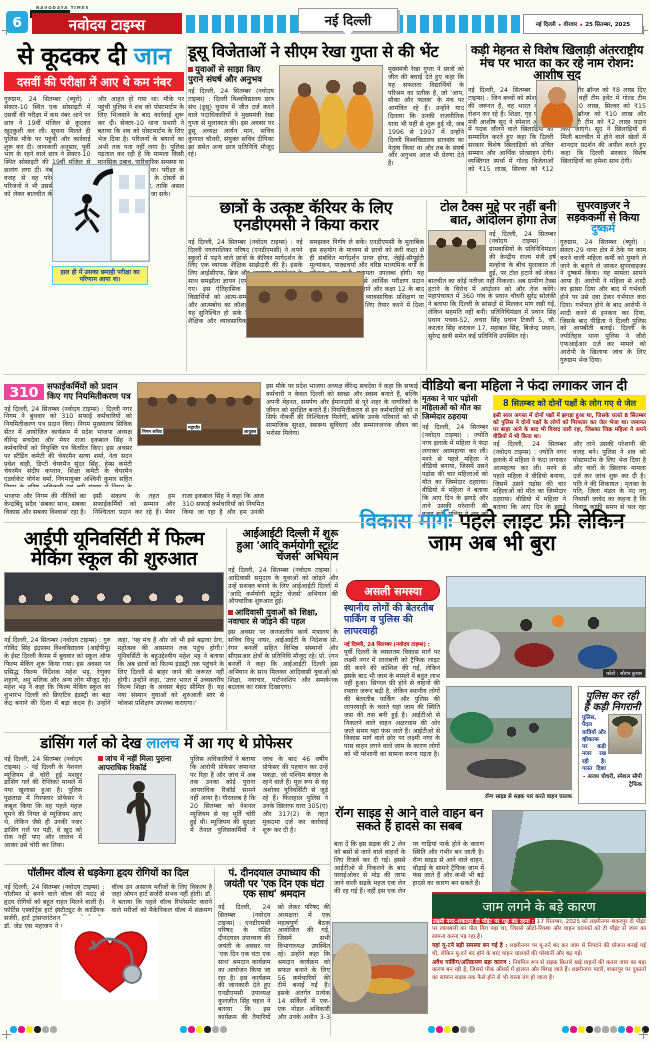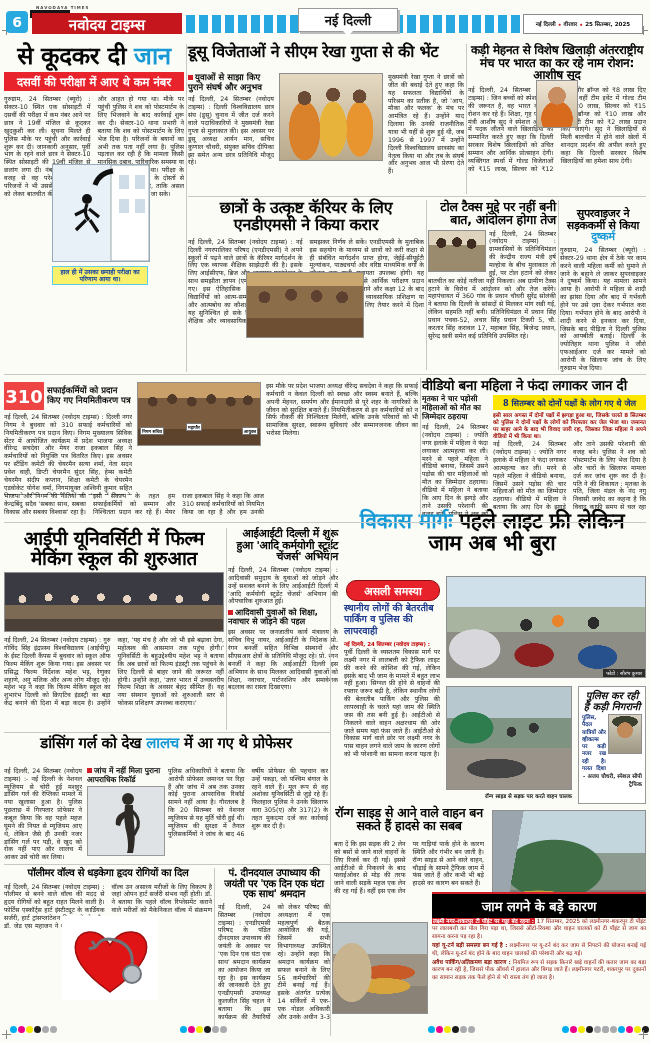--- a/index.html
+++ b/index.html
@@ -29,30 +29,30 @@
   .datebox{right:7px;top:14px;width:118px;height:18px;background:#fff;border:1px solid #8a8a8a;z-index:3;
            display:flex;align-items:center;justify-content:center;gap:2px;font-size:5.6px;font-weight:bold;}
   .reddot{color:#d21e26;font-size:6px;}
   
   .kicker-bar{background:#e8232b;color:#fff;font-weight:bold;font-size:11.5px;text-align:center;padding:2px 1px;}
   .redsq{display:inline-block;width:5px;height:5px;background:#d21e26;margin-right:2px;vertical-align:middle;}
   .kick{font-weight:bold;font-size:8.5px;line-height:1.15;color:#111;}
   .photo{border:1px solid #8f8f8f;box-sizing:border-box;}
   .cap-y{background:#fbf06a;border:1px solid #5fc9e8;color:#1646a0;font-weight:bold;font-size:6.2px;
          text-align:center;line-height:1.2;padding:1px 2px;}
-  .stat{background:#ef4444;color:#fff;font-weight:bold;font-size:18px;display:flex;align-items:center;
-        justify-content:center;width:40px;height:28px;}
+  .stat{background:#ec4899;color:#fff;font-weight:bold;font-size:14px;display:flex;align-items:center;
+        justify-content:center;width:40px;height:16px;}
   .ylw-title{background:#ffe600;color:#14307e;font-weight:bold;font-size:8.2px;text-align:center;padding:2px;}
   .redtext{color:#a01009;font-size:5.6px;line-height:1.25;text-align:justify;font-weight:bold;}
   .tag-red{background:#e8222a;color:#fff;font-weight:bold;font-size:11px;text-align:center;
            border:1px solid #8d0e12;border-radius:10px;padding:2px 6px;}
   .problem{color:#1d3a8c;font-weight:bold;font-size:9.5px;line-height:1.2;}
   .minidate{color:#c00000;font-weight:bold;font-size:5.4px;}
   .credit{position:absolute;right:0;bottom:0;background:rgba(20,20,20,.8);color:#fff;font-size:5px;padding:1px 3px;}
-  .jam-title{background:#000000;color:#fff;font-weight:bold;font-size:13px;text-align:center;
+  .jam-title{background:#14532d;color:#fff;font-weight:normal;font-size:13px;text-align:center;
              border-top:2px solid #d21e26;padding:3px 0;}
   .bullet{font-size:5.7px;line-height:1.3;text-align:justify;color:#8c1208;}
   .bullet .lead{background:#d21e26;color:#fff;font-weight:bold;padding:0 1px;}
   .police-box{border:1px solid #9a9a9a;background:#fff;padding:3px;box-sizing:border-box;}
   .police-title{font-weight:bold;font-size:10px;text-align:center;line-height:1.1;font-style:italic;}
   .quote{font-size:5.6px;color:#15357e;font-weight:bold;text-align:justify;line-height:1.3;}
   .attrib{font-size:5.6px;font-weight:bold;text-align:right;color:#222;}
   .lbl{position:absolute;background:#fff;border:1px solid #777;font-size:4.5px;padding:0 1px;font-weight:bold;}
   
   .dots{display:flex;gap:1px;}
@@ -99,21 +99,21 @@
         <path d="M60 6 q-14 2 -18 14" stroke="#111" stroke-width="5" fill="none"></path>
         <circle cx="34" cy="34" r="5" fill="#111"></circle>
         <path d="M34 39 q-4 10 2 16 M34 44 l-12 6 M36 44 l10 8 M33 55 l-10 10 M37 55 l8 12" stroke="#111" stroke-width="3.2" fill="none"></path>
       </svg>
       <div class="cap-y">हाल ही में उसका छमाही परीक्षा का परिणाम आया था।</div>
     </div>
   </div>
 
   <div class="abs" style="left:188px;top:44px;width:276px;height:150px">
     <div class="hl" style="font-size:16px;white-space:nowrap">डूसू विजेताओं ने सीएम रेखा गुप्ता से की भेंट</div>
-    <div style="display:flex;gap:5px;margin-top:12px">
+    <div style="display:flex;gap:5px;margin-top:4px">
       <div style="width:86px">
         <div class="kick"><span class="redsq"></span><span>युवाओं से साझा किए पुराने संघर्ष और अनुभव</span></div>
         <div class="body" style="margin-top:3px;height:108px">नई दिल्ली, 24 सितम्बर (नवोदय टाइम्स) : दिल्ली विश्वविद्यालय छात्र संघ (डूसू) चुनाव में जीत दर्ज करने वाले पदाधिकारियों ने मुख्यमंत्री रेखा गुप्ता से मुलाकात की। इस अवसर पर डूसू अध्यक्ष आर्यन मान, सचिव कुणाल चौधरी, संयुक्त सचिव दीपिका झा समेत अन्य छात्र प्रतिनिधि मौजूद रहे।</div>
       </div>
       <div class="photo" style="width:104px;height:88px;background:
             radial-gradient(circle 7px at 24% 28%,#6b4a35 97%,transparent),
             radial-gradient(circle 7px at 52% 24%,#6b4a35 97%,transparent),
             radial-gradient(circle 7px at 78% 26%,#6b4a35 97%,transparent),
             radial-gradient(ellipse 16px 30px at 24% 66%,#d9822b 97%,transparent),
             radial-gradient(ellipse 14px 28px at 52% 64%,#e8b33a 97%,transparent),
@@ -148,21 +148,21 @@
     <div class="body" style="margin-top:3px;height:130px">
       <span class="photo" style="float:left;width:58px;height:42px;margin:0 3px 2px 0;display:block;background:
             radial-gradient(circle 5px at 22% 30%,#3f2c20 97%,transparent),
             radial-gradient(circle 5px at 50% 28%,#3f2c20 97%,transparent),
             radial-gradient(circle 5px at 76% 32%,#3f2c20 97%,transparent),
             linear-gradient(#ded3bd 0 35%,#9a8a6e 35%)"></span>
       <span>नई दिल्ली, 24 सितम्बर (नवोदय टाइम्स) : ग्रामवासियों के प्रतिनिधिमंडल की केन्द्रीय राज्य मंत्री हर्ष मल्होत्रा के बीच मुलाकात तो हुई, पर टोल हटाने को लेकर बातचीत का कोई नतीजा नहीं निकला। अब ग्रामीण टैक्स हटाने के विरोध में आंदोलन को और तेज करेंगे। महापंचायत में 360 गांव के प्रधान चौधरी सुरेंद्र सोलंकी ने बताया कि दिल्ली के सांसदों से मिलकर मांग रखी गई, लेकिन सहमति नहीं बनी। प्रतिनिधिमंडल में प्रधान सिंह प्रधान पचवा-52, अचार सिंह प्रधान टिकरी 5, चौ. करतार सिंह करावल 17, महाबल सिंह, बिजेन्द्र प्रधान, सुरेन्द्र खत्री समेत कई प्रतिनिधि उपस्थित रहे।</span>
     </div>
   </div>
 
-  <div class="abs" style="left:560px;top:208px;width:86px;height:170px">
+  <div class="abs" style="left:560px;top:200px;width:86px;height:170px">
     <div class="hl" style="font-size:11px;text-align:center"><span>सुपरवाइजर ने सड़ककर्मी से किया </span><span class="blue">दुष्कर्म</span></div>
     <div class="body" style="margin-top:3px;height:126px">गुरुग्राम, 24 सितम्बर (ब्यूरो) : सेक्टर-29 थाना क्षेत्र में ठेके पर काम करने वाली महिला कर्मी को घुमाने ले जाने के बहाने ले जाकर सुपरवाइजर ने दुष्कर्म किया। यह मामला सामने आया है। आरोपी ने महिला से शादी का झांसा दिया और बाद में गर्भवती होने पर उसे दवा देकर गर्भपात करा दिया। गर्भपात होने के बाद आरोपी ने शादी करने से इनकार कर दिया, जिसके बाद पीड़िता ने दिल्ली पुलिस को आपबीती बताई। दिल्ली के ज्योतिहार थाना पुलिस ने जीरो एफआईआर दर्ज कर मामले को आरोपी के खिलाफ जांच के लिए गुरुग्राम भेज दिया।</div>
   </div>
 
   <div class="abs" style="left:4px;top:378px;width:414px;height:140px">
     <div style="display:flex;gap:5px;margin-top:4px">
       <div style="width:128px">
         <div style="display:flex;gap:3px;align-items:center">
           <div class="stat">310</div>
           <div class="kick" style="flex:1">सफाईकर्मियों को प्रदान किए गए नियमितीकरण पत्र</div>
@@ -278,21 +278,21 @@
           radial-gradient(ellipse 20px 30px at 20% 55%,#c8b590 97%,transparent),
           radial-gradient(ellipse 26px 8px at 55% 70%,#d8a43c 97%,transparent),
           radial-gradient(ellipse 26px 8px at 60% 55%,#c85a28 97%,transparent),
           linear-gradient(#bfc9cc 0 35%,#9d9486 35% 70%,#8a8276 70%)"></div>
   </div>
 
   <div class="abs" style="left:4px;top:736px;width:324px;height:126px">
     <div class="hl" style="font-size:15px;text-align:center">
       <span>डांसिंग गर्ल को देख </span><span class="blue">लालच</span><span> में आ गए थे प्रोफेसर</span>
     </div>
-    <div style="display:flex;gap:5px;margin-top:15px">
+    <div style="display:flex;gap:16px;margin-top:3px">
       <div class="body" style="width:78px;height:100px">नई दिल्ली, 24 सितम्बर (नवोदय टाइम्स) :- नई दिल्ली के नेशनल म्यूजियम से चोरी हुई मशहूर डांसिंग गर्ल की रेप्लिका मामले में नया खुलासा हुआ है। पुलिस पूछताछ में गिरफ्तार प्रोफेसर ने कबूल किया कि वह पहले महज घूमने की नियत से म्यूजियम आए थे, लेकिन जैसे ही उनकी नजर डांसिंग गर्ल पर पड़ी, वे खुद को रोक नहीं पाए और लालच में आकर उसे चोरी कर लिया।</div>
       <div style="width:76px">
         <div class="kick" style="font-size:7.5px"><span class="redsq"></span><span>जांच में नहीं मिला पुराना आपराधिक रिकॉर्ड</span></div>
         <svg width="76" height="68" viewBox="0 0 76 68" style="background:#dfe3e6;border:1px solid #999;margin-top:2px">
           <circle cx="40" cy="12" r="6" fill="#2e2a26"></circle>
           <path d="M37 18 q-2 16 2 30 q2 12 0 18 l6 0 q3 -14 1 -30 q-1 -12 -1 -18 z" fill="#2e2a26"></path>
           <path d="M38 24 q-12 4 -10 14 l4 1 q2 -8 8 -10 z" fill="#2e2a26"></path>
           <path d="M44 24 q8 6 6 16 l-4 8" stroke="#2e2a26" stroke-width="3" fill="none"></path>
         </svg>
       </div>

